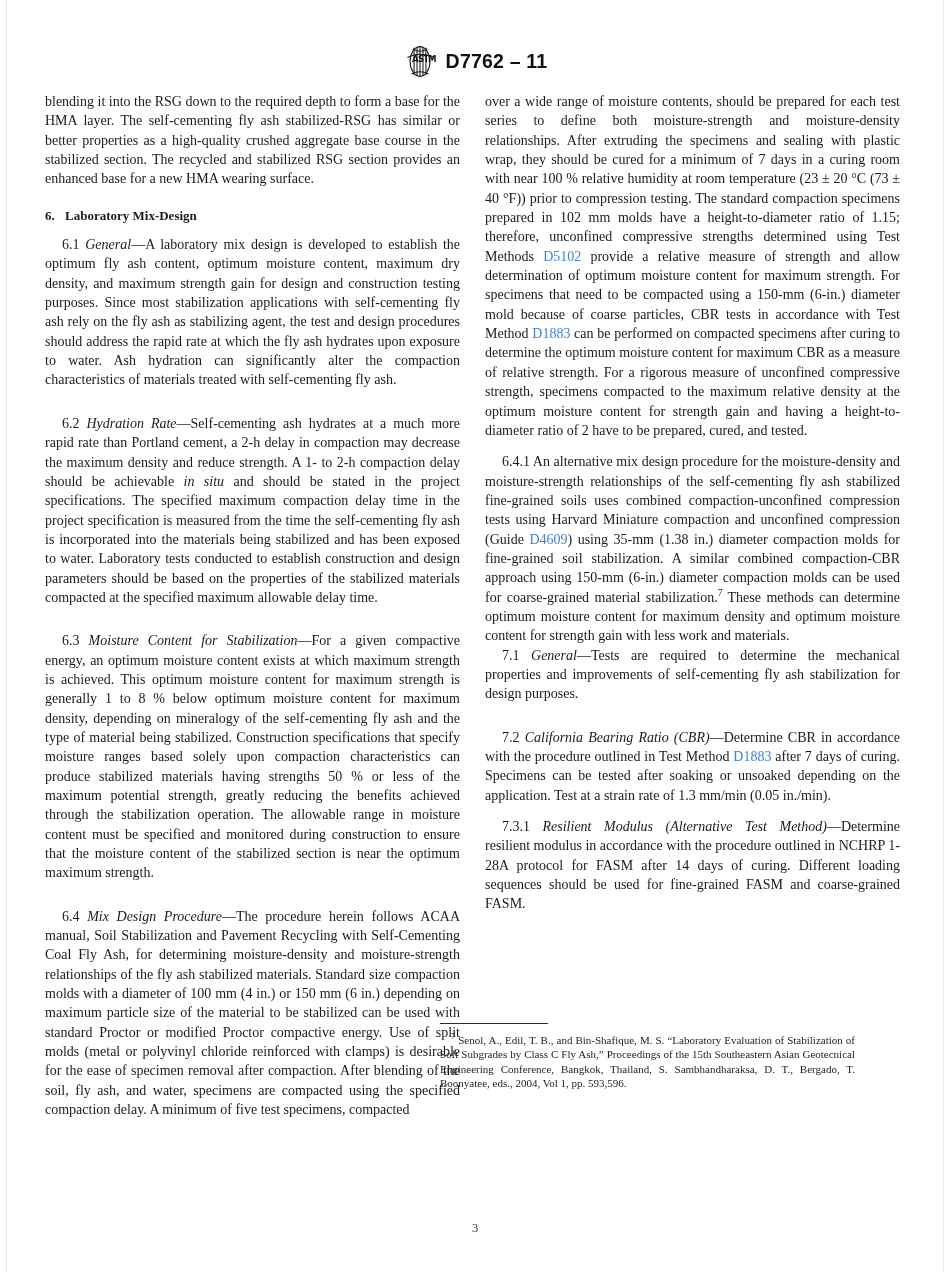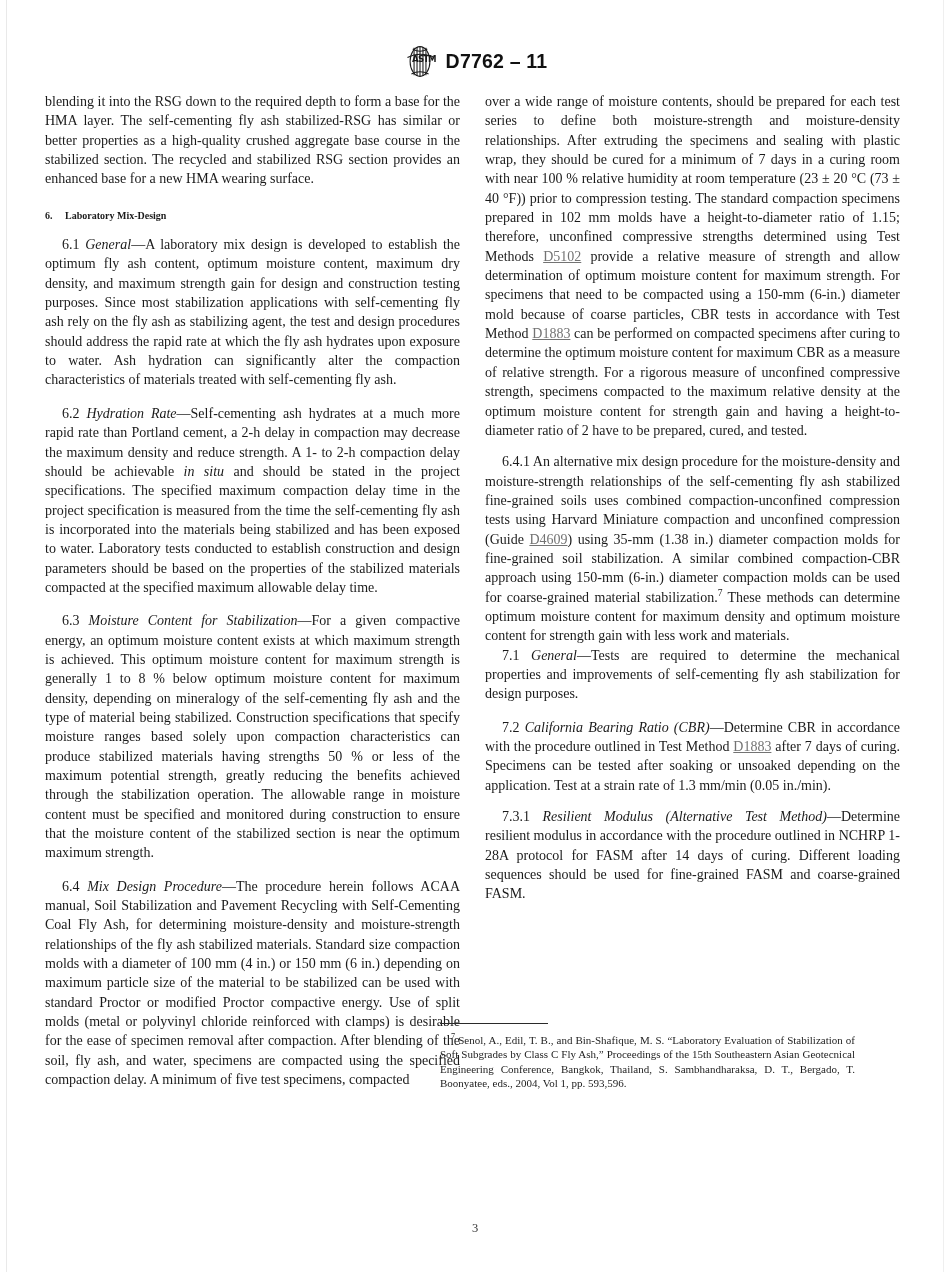--- a/index.html
+++ b/index.html
@@ -81,43 +81,42 @@
   .para {
     font-size: 14px;
     line-height: 19.35px;
     text-align: justify;
     text-justify: inter-word;
     hyphens: none;
     text-indent: 17px;
     margin: 0;
   }
   .para.noindent { text-indent: 0; }
-  .para.gap-before { margin-top: 14px; }
+  .para.gap-before { margin-top: 24px; }
   .para.tight { margin-top: 12px; }
 
   .sec-head {
-    font-size: 10px;
+    font-size: 13px;
     line-height: 19.35px;
     font-weight: bold;
     margin-top: 17px;
     margin-bottom: 10px;
     text-indent: 0;
     padding-left: 20px;
   }
   .sec-head .num {
     display: inline-block;
     width: 20px;
     margin-left: -20px;
   }
   .sec-head.two-line { margin-bottom: 9px; }
 
   i, .it { font-style: italic; }
   .ref {
-    color: #737373;
-    text-decoration: underline;
+    color: #3b82f6;
   }
   sup {
     font-size: 0.68em;
     vertical-align: super;
     line-height: 0;
   }
 
   .footnote-block {
     position: absolute;
     left: 440px;

